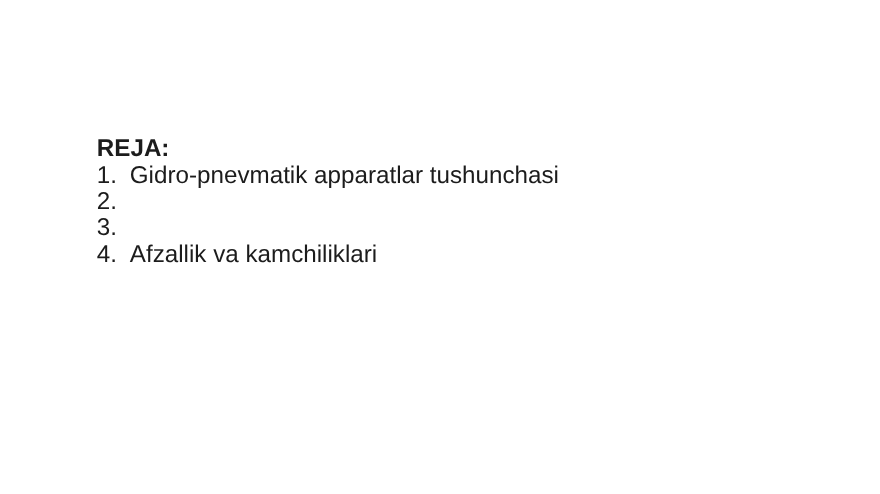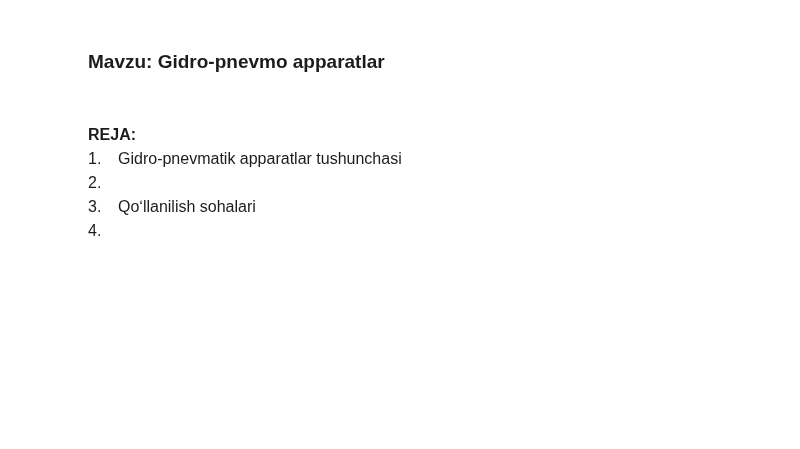--- a/index.html
+++ b/index.html
@@ -22,21 +22,21 @@
     top: 50px;
     font-size: 19px;
     line-height: 24px;
     font-weight: 700;
     white-space: nowrap;
   }
   .plan {
     position: absolute;
     left: 88px;
     top: 123px;
-    font-size: 16px;
+    font-size: 22px;
     line-height: 24px;
   }
   .plan-heading {
     font-weight: 700;
     white-space: nowrap;
   }
   .plan-list {
     margin: 0;
     padding: 0;
     list-style: none;
@@ -51,38 +51,37 @@
   }
   .plan-item-text {
     flex: 0 0 auto;
   }
 </style>
 </head>
 <body>
 
 <div class="slide">
 
-  <div class="slide-title">Mavzu: Gidro-pnevmo apparatlar</div>
 
   <div class="plan">
 
     <div class="plan-heading">REJA:</div>
 
     <ol class="plan-list">
       <li class="plan-item">
         <span class="plan-item-number">1.</span>
         <span class="plan-item-text">Gidro-pnevmatik apparatlar tushunchasi</span>
       </li>
       <li class="plan-item">
         <span class="plan-item-number">2.</span>
       </li>
       <li class="plan-item">
         <span class="plan-item-number">3.</span>
-        <span class="plan-item-text">Qoʻllanilish sohalari</span>
       </li>
       <li class="plan-item">
         <span class="plan-item-number">4.</span>
+        <span class="plan-item-text">Afzallik va kamchiliklari</span>
       </li>
     </ol>
 
   </div>
 
 </div>
 
 </body></html>

